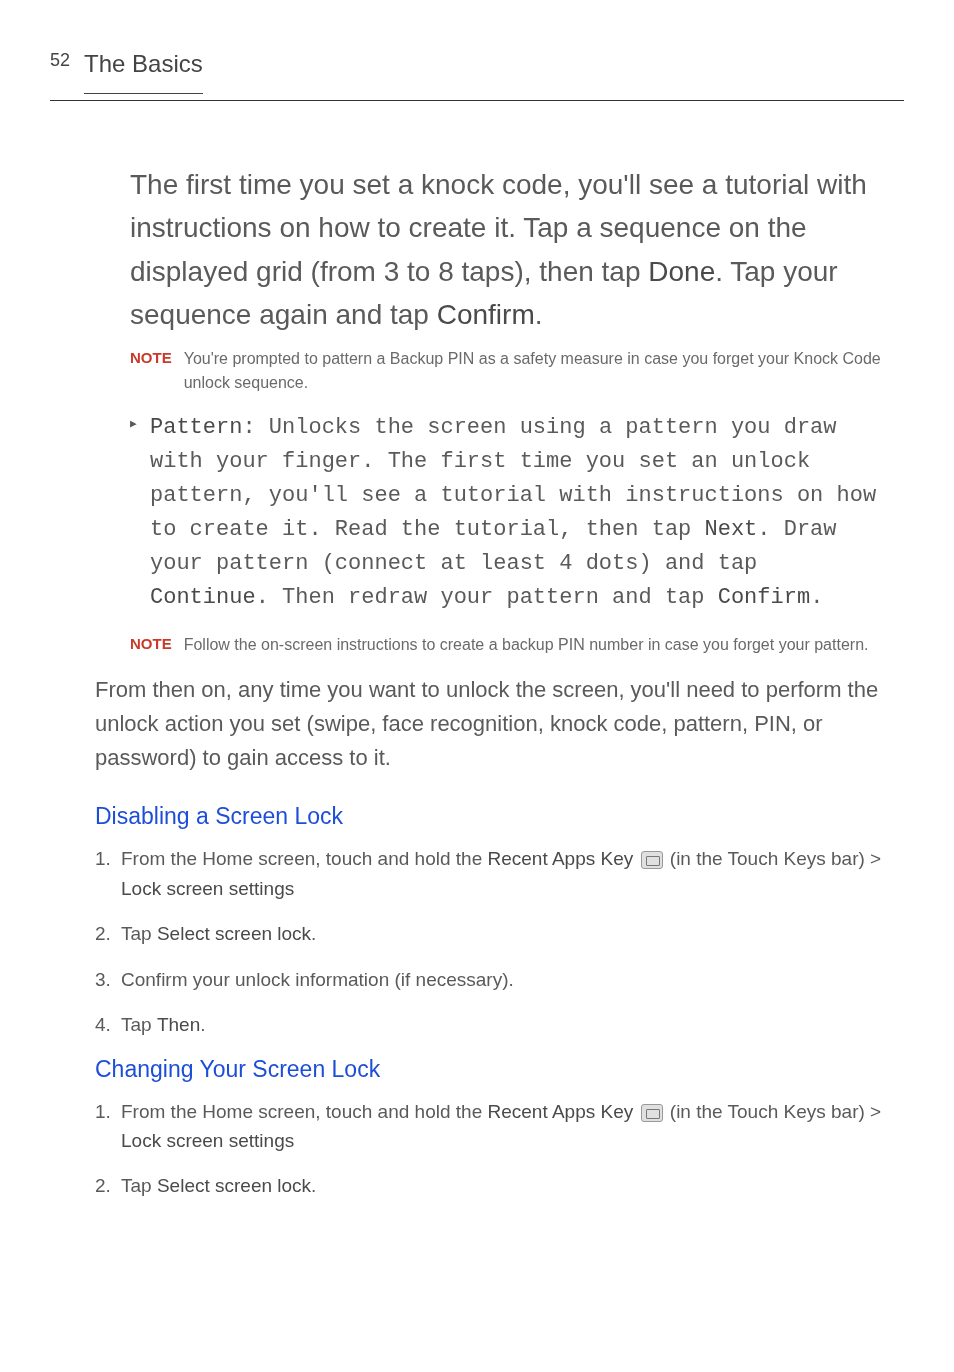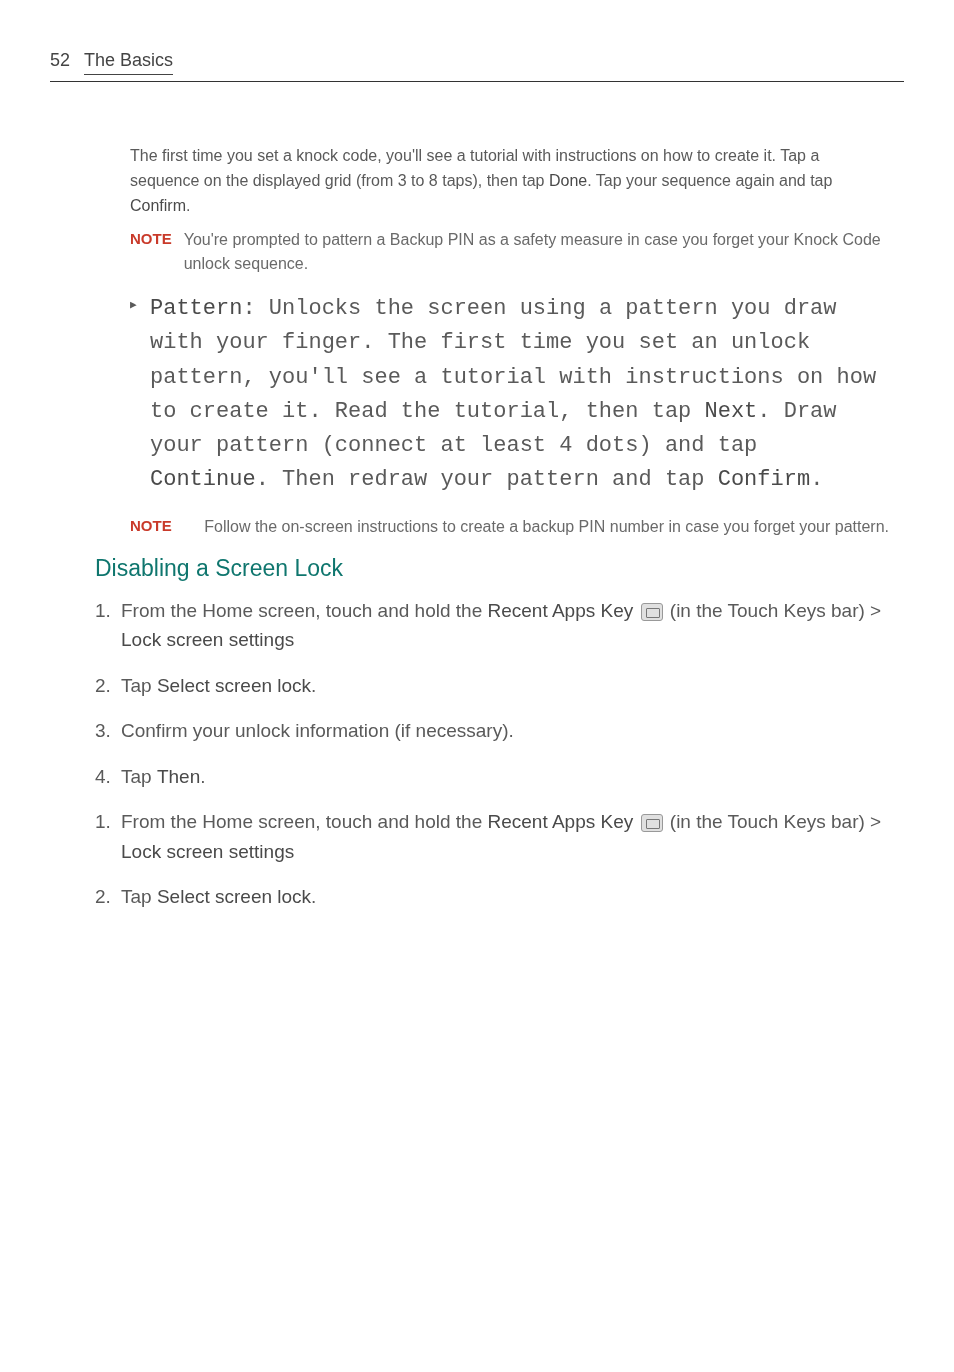--- a/index.html
+++ b/index.html
@@ -19,44 +19,43 @@
       padding-bottom: 6px;
       margin-bottom: 62px;
     }
     .page-number {
       font-size: 18px;
       font-weight: 500;
       color: #444;
       margin-right: 14px;
     }
     .header-title {
-      font-size: 18px;
+      font-size: 24px;
       color: #444;
       border-bottom: 1px solid #444;
-      padding-bottom: 3px;
+      padding-bottom: 15px;
     }
     .content {
       padding-left: 45px;
       padding-right: 15px;
     }
     .para-indented {
       margin-left: 35px;
-      font-size: 16px;
+      font-size: 28px;
       line-height: 1.55;
       color: #5a5a5a;
       margin-bottom: 10px;
       font-weight: 300;
     }
     .note-block {
       margin-left: 35px;
       margin-top: 6px;
       margin-bottom: 16px;
       display: flex;
       align-items: flex-start;
-      justify-content: space-between;
     }
     .note-label {
       color: #c93a2a;
       font-weight: bold;
       font-size: 15px;
       margin-right: 12px;
       padding-top: 2px;
       flex-shrink: 0;
     }
     .note-text {
@@ -85,21 +84,21 @@
       color: #5a5a5a;
     }
     .body-para {
       font-size: 22px;
       line-height: 1.55;
       color: #5a5a5a;
       margin-bottom: 28px;
       font-weight: 300;
     }
     .section-heading {
-      color: #0f766e;
+      color: #1d4ed8;
       font-size: 23px;
       font-weight: 400;
       margin-bottom: 14px;
       margin-top: 10px;
     }
     .numbered-list {
       counter-reset: item;
       list-style: none;
     }
     .numbered-list li {
@@ -167,35 +166,37 @@
     <span class="bold-inline">Pattern</span><span>: Unlocks the screen using a pattern you draw with your finger. The first time you set an unlock pattern, you'll see a tutorial with instructions on how to create it. Read the tutorial, then tap </span><span class="bold-inline">Next</span><span>. Draw your pattern (connect at least 4 dots) and tap </span><span class="bold-inline">Continue</span><span>. Then redraw your pattern and tap </span><span class="bold-inline">Confirm</span><span>.</span>
   </p>
 
   <div class="note-block">
     <span class="note-label">NOTE</span>
     <span class="note-text">Follow the on-screen instructions to create a backup PIN number in case you forget your pattern.</span>
   </div>
 
 
 
+  <p class="body-para">From then on, any time you want to unlock the screen, you'll need to perform the unlock action you set (swipe, face recognition, knock code, pattern, PIN, or password) to gain access to it.</p>
 
   <h2 class="section-heading">Disabling a Screen Lock</h2>
   <ol class="numbered-list">
     <li>
       <span>From the Home screen, touch and hold the </span><span class="bold-inline">Recent Apps Key</span> <span class="recent-key-icon"></span><span> (in the Touch Keys bar) &gt; </span><span class="bold-inline">Lock screen settings</span>
     </li>
     <li>
       <span>Tap </span><span class="bold-inline">Select screen lock</span><span>.</span>
     </li>
     <li>Confirm your unlock information (if necessary).</li>
     <li>
       <span>Tap </span><span class="bold-inline">Then</span><span>.</span>
     </li>
   </ol>
 
+  <h2 class="section-heading">Changing Your Screen Lock</h2>
   <ol class="numbered-list">
     <li>
       <span>From the Home screen, touch and hold the </span><span class="bold-inline">Recent Apps Key</span> <span class="recent-key-icon"></span><span> (in the Touch Keys bar) &gt; </span><span class="bold-inline">Lock screen settings</span>
     </li>
     <li>
       <span>Tap </span><span class="bold-inline">Select screen lock</span><span>.</span>
     </li>
   </ol>
 
 </div>

